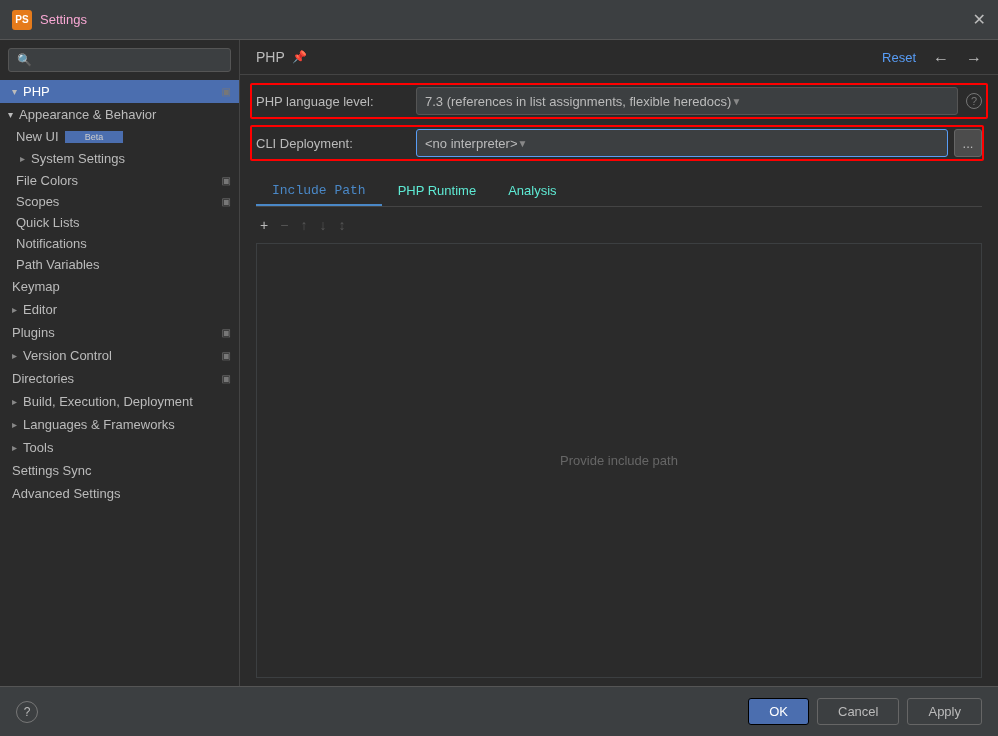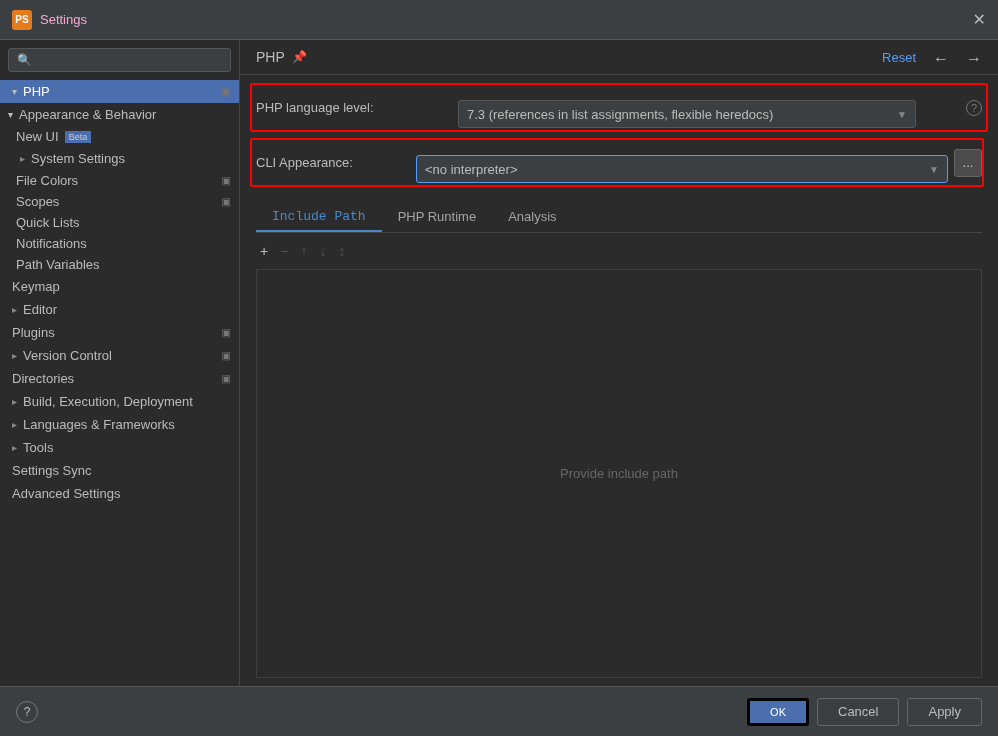--- a/index.html
+++ b/index.html
@@ -118,21 +118,21 @@
       display: flex;
       align-items: center;
       gap: 6px;
       color: #bbbbbb;
       font-size: 13px;
     }
     .badge {
       background: #4b6eaf;
       color: #ccc;
       font-size: 9px;
-      padding: 1px 4px;
+      padding: 1px 20px;
       border-radius: 0;
     }
     .sync-icon {
       margin-left: auto;
       font-size: 10px;
       color: #777;
     }
 
     
     .content {
@@ -202,23 +202,22 @@
       flex: 1;
       background: #3c3f41;
       border: 1px solid #555;
       border-radius: 3px;
       color: #bbbbbb;
       font-size: 13px;
       padding: 4px 8px;
       height: 28px;
       display: flex;
       align-items: center;
-      justify-content: space-between;
-      cursor: pointer;
-      margin-top: 13px;
+      justify-content: flex-start;
+      cursor: pointer;
     }
     .form-select .arrow-down {
       color: #888;
       font-size: 10px;
     }
     .form-select.highlighted {
       border: 1px solid #589df6;
     }
     .help-icon {
       margin-left: 8px;
@@ -250,21 +249,21 @@
 
     
     .tabs {
       display: flex;
       border-bottom: 1px solid #444;
       margin: 0 16px;
     }
     .tab {
       padding: 6px 16px;
       cursor: pointer;
-      color: #a3a3a3;
+      color: #5eead4;
       font-size: 13px;
       border-bottom: 2px solid transparent;
     }
     .tab.active {
       color: #4a88c7;
       border-bottom: 2px solid #4a88c7;
       font-family: Liberation Mono, monospace;
     }
 
     
@@ -323,26 +322,26 @@
       cursor: pointer;
       font-size: 12px;
     }
     .bottom-buttons {
       margin-left: auto;
       display: flex;
       gap: 8px;
     }
     .btn-primary {
       background: #4b6eaf;
-      border: 3px solid #000000;
+      border: 1px solid #000000;
       border-radius: 3px;
       color: #fff;
       padding: 5px 20px;
       cursor: pointer;
-      font-size: 11px;
+      font-size: 13px;
     }
     .btn-secondary {
       background: #3c3f41;
       border: 1px solid #666;
       border-radius: 3px;
       color: #bbbbbb;
       padding: 4px 20px;
       cursor: pointer;
       font-size: 13px;
     }
@@ -465,37 +464,37 @@
       <span class="pin-icon">📌</span>
       <div class="nav-buttons">
         <button class="reset-btn">Reset</button>
         <button class="nav-btn">←</button>
         <button class="nav-btn">→</button>
       </div>
     </div>
 
     <div class="form-area" style="position:relative;">
 
-      <div class="form-row" style="margin-bottom: 14px; gap: 42px;">
+      <div class="form-row" style="margin-bottom: 14px;">
 
         <div style="position:absolute; top:-4px; left:-6px; right:-6px; bottom:-4px; border:2px solid red; pointer-events:none; border-radius:2px;"></div>
 
         <span class="form-label">PHP language level:</span>
         <div class="form-select">
           <span>7.3 (references in list assignments, flexible heredocs)</span>
           <span class="arrow-down">▼</span>
         </div>
         <div class="help-icon">?</div>
       </div>
 
       <div class="form-row" style="position:relative; margin-bottom: 8px;">
 
         <div style="position:absolute; top:-4px; left:-6px; right:-2px; bottom:-4px; border:2px solid red; pointer-events:none; border-radius:2px;"></div>
 
-        <span class="form-label">CLI Appearance:</span>
+        <span class="form-label">CLI Deployment:</span>
         <div class="form-select highlighted">
           <span>&lt;no interpreter&gt;</span>
           <span class="arrow-down">▼</span>
         </div>
         <button class="ellipsis-btn">...</button>
 
       </div>
 
     </div>
 

